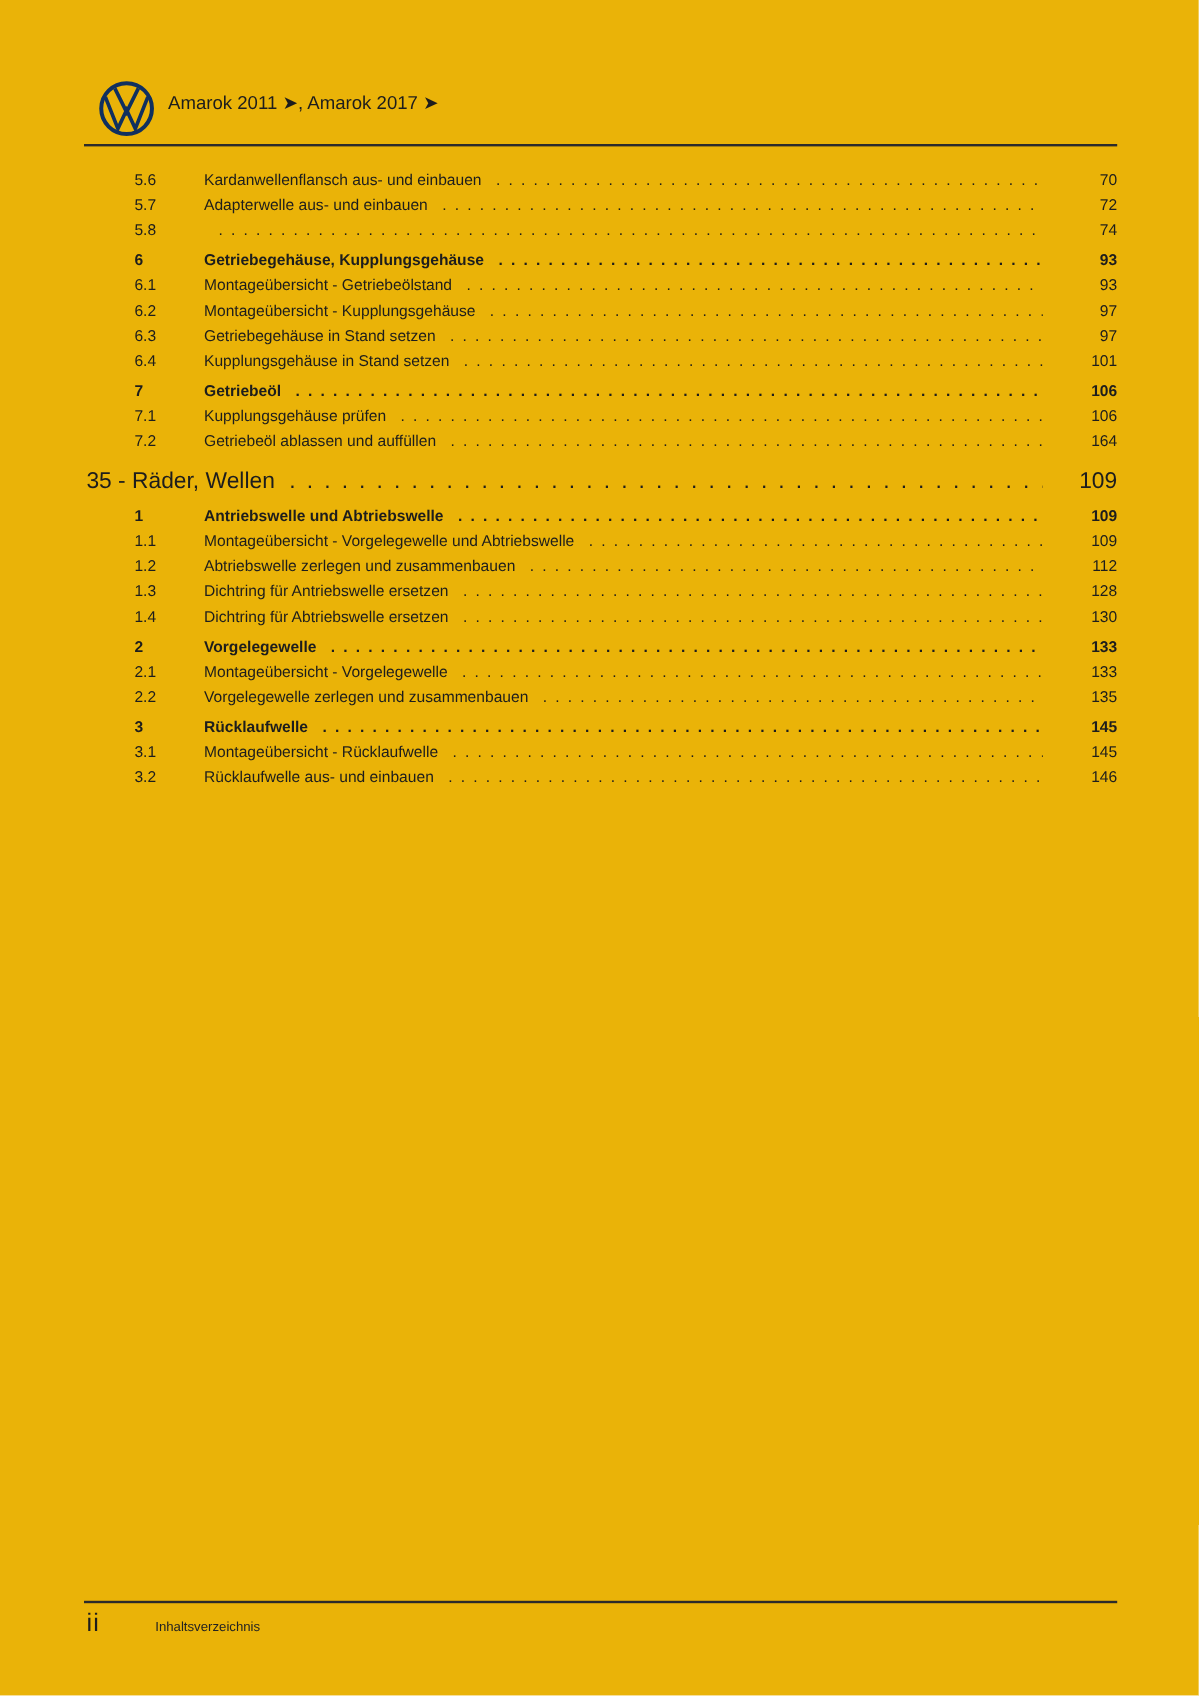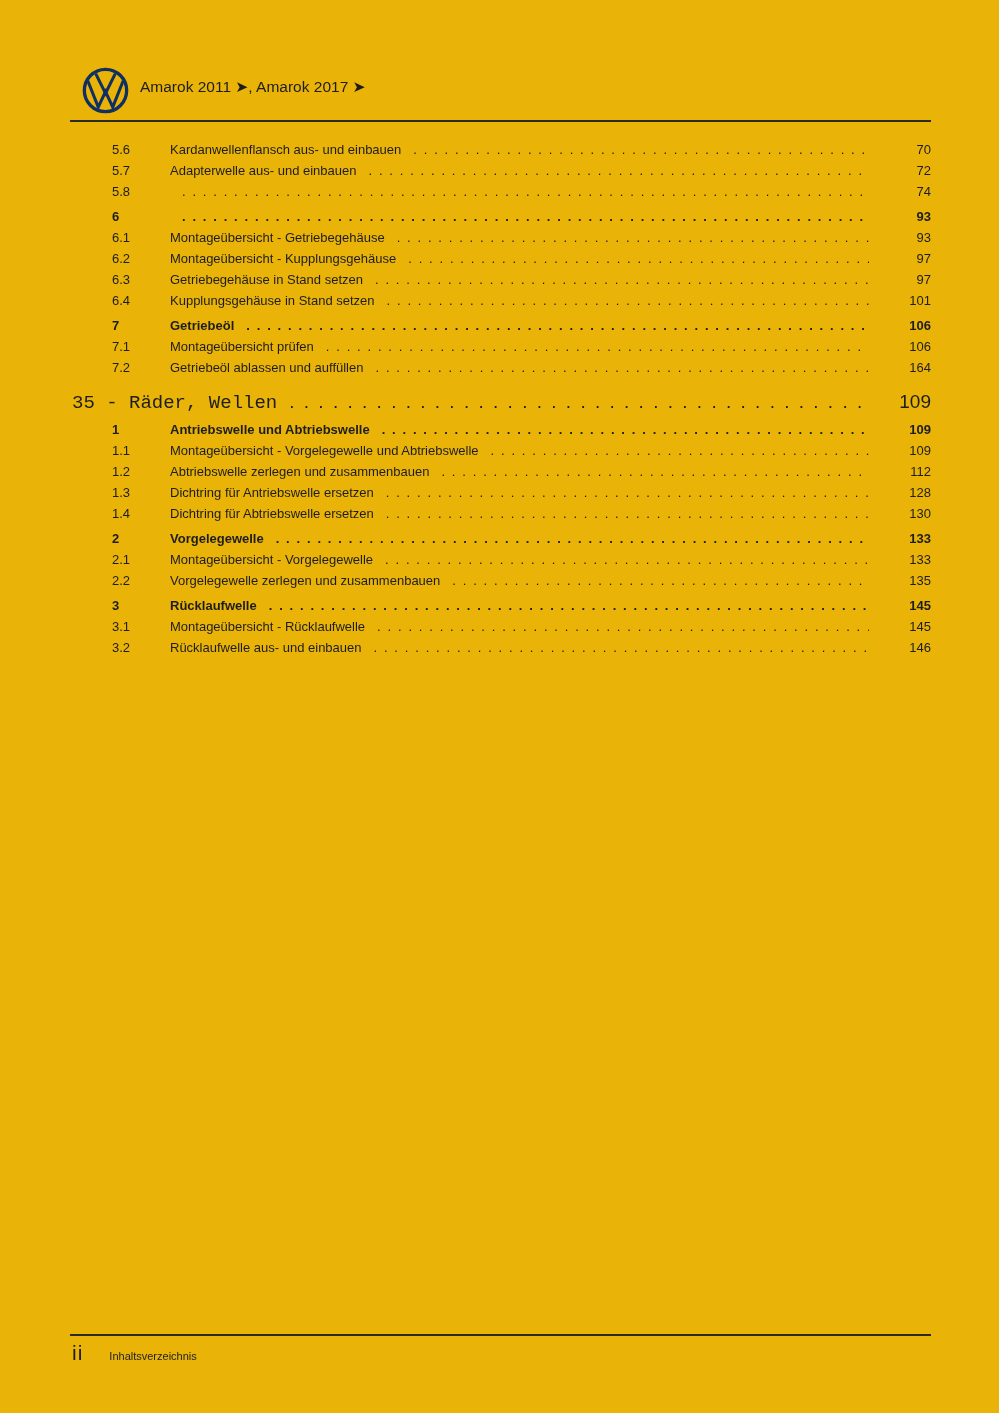--- a/index.html
+++ b/index.html
@@ -18,24 +18,24 @@
 
   #toc { position:absolute; left:70px; top:139px; width:861px; }
   .toc-row { display:flex; align-items:baseline; height:21px; line-height:21px; font-size:13px; }
   .toc-row .num   { flex:none; margin-left:42px; width:58px; }
   .toc-row .title { flex:none; white-space:nowrap; }
   .toc-row .dots  { flex:1 1 auto; overflow:hidden; white-space:nowrap; margin:0 10px 0 12px; letter-spacing:1.6px; }
   .toc-row .pg    { flex:none; width:52px; text-align:right; }
 
   .level-section { font-weight:700; margin-top:4px; }
   .level-chapter { font-size:19px; height:27px; line-height:27px; margin-top:10px; margin-bottom:4px; }
-  .level-chapter .title { margin-left:2px;font-family:Liberation Mono, monospace; }
+  .level-chapter .title { margin-left:2px; }
   .level-chapter .dots { letter-spacing:2px; }
 
-  #footer { position:absolute; left:72px; top:1341px; display:flex; align-items:baseline; }
+  #footer { position:absolute; left:72px; top:1341px; display:flex; align-items:baseline;gap:20px; }
   #footer .folio { font-size:21px; letter-spacing:1px; }
   #footer .label { font-size:11px; margin-left:26px; color:#222; }
 </style>
 </head>
 <body>
 
 <div class="page">
 
   <div id="logo" style="color: rgb(16, 48, 95);">
     <svg viewBox="0 0 48 48" width="47" height="47" aria-hidden="true">
@@ -64,26 +64,27 @@
         <span class="dots">. . . . . . . . . . . . . . . . . . . . . . . . . . . . . . . . . . . . . . . . . . . . . . . . . . . . . . . . . . . . . . . . . . . . . . . . . . . . . . . . . . . . . . . . . . . . . . . . . . . . . . . . . . . . . . . . . . . . . . . . . . . . . . . . . . . . . . . . . . . . . . . . . . . . . . . . . . . . . . . .</span>
         <span class="pg">72</span>
       </div>
       <div class="toc-row level-sub">
         <span class="num">5.8</span>
         <span class="dots">. . . . . . . . . . . . . . . . . . . . . . . . . . . . . . . . . . . . . . . . . . . . . . . . . . . . . . . . . . . . . . . . . . . . . . . . . . . . . . . . . . . . . . . . . . . . . . . . . . . . . . . . . . . . . . . . . . . . . . . . . . . . . . . . . . . . . . . . . . . . . . . . . . . . . . . . . . . . . . . .</span>
         <span class="pg">74</span>
       </div>
       <div class="toc-row level-section">
         <span class="num">6</span>
+        <span class="title">Getriebegehäuse, Kupplungsgehäuse</span>
         <span class="dots">. . . . . . . . . . . . . . . . . . . . . . . . . . . . . . . . . . . . . . . . . . . . . . . . . . . . . . . . . . . . . . . . . . . . . . . . . . . . . . . . . . . . . . . . . . . . . . . . . . . . . . . . . . . . . . . . . . . . . . . . . . . . . . . . . . . . . . . . . . . . . . . . . . . . . . . . . . . . . . . .</span>
         <span class="pg">93</span>
       </div>
       <div class="toc-row level-sub">
         <span class="num">6.1</span>
-        <span class="title">Montageübersicht - Getriebegehäuse</span>
+        <span class="title">Montageübersicht - Getriebeölstand</span>
         <span class="dots">. . . . . . . . . . . . . . . . . . . . . . . . . . . . . . . . . . . . . . . . . . . . . . . . . . . . . . . . . . . . . . . . . . . . . . . . . . . . . . . . . . . . . . . . . . . . . . . . . . . . . . . . . . . . . . . . . . . . . . . . . . . . . . . . . . . . . . . . . . . . . . . . . . . . . . . . . . . . . . . .</span>
         <span class="pg">93</span>
       </div>
       <div class="toc-row level-sub">
         <span class="num">6.2</span>
         <span class="title">Montageübersicht - Kupplungsgehäuse</span>
         <span class="dots">. . . . . . . . . . . . . . . . . . . . . . . . . . . . . . . . . . . . . . . . . . . . . . . . . . . . . . . . . . . . . . . . . . . . . . . . . . . . . . . . . . . . . . . . . . . . . . . . . . . . . . . . . . . . . . . . . . . . . . . . . . . . . . . . . . . . . . . . . . . . . . . . . . . . . . . . . . . . . . . .</span>
         <span class="pg">97</span>
       </div>
       <div class="toc-row level-sub">
@@ -99,21 +100,21 @@
         <span class="pg">101</span>
       </div>
       <div class="toc-row level-section">
         <span class="num">7</span>
         <span class="title">Getriebeöl</span>
         <span class="dots">. . . . . . . . . . . . . . . . . . . . . . . . . . . . . . . . . . . . . . . . . . . . . . . . . . . . . . . . . . . . . . . . . . . . . . . . . . . . . . . . . . . . . . . . . . . . . . . . . . . . . . . . . . . . . . . . . . . . . . . . . . . . . . . . . . . . . . . . . . . . . . . . . . . . . . . . . . . . . . . .</span>
         <span class="pg">106</span>
       </div>
       <div class="toc-row level-sub">
         <span class="num">7.1</span>
-        <span class="title">Montageübersicht prüfen</span>
+        <span class="title">Kupplungsgehäuse prüfen</span>
         <span class="dots">. . . . . . . . . . . . . . . . . . . . . . . . . . . . . . . . . . . . . . . . . . . . . . . . . . . . . . . . . . . . . . . . . . . . . . . . . . . . . . . . . . . . . . . . . . . . . . . . . . . . . . . . . . . . . . . . . . . . . . . . . . . . . . . . . . . . . . . . . . . . . . . . . . . . . . . . . . . . . . . .</span>
         <span class="pg">106</span>
       </div>
       <div class="toc-row level-sub">
         <span class="num">7.2</span>
         <span class="title">Getriebeöl ablassen und auffüllen</span>
         <span class="dots">. . . . . . . . . . . . . . . . . . . . . . . . . . . . . . . . . . . . . . . . . . . . . . . . . . . . . . . . . . . . . . . . . . . . . . . . . . . . . . . . . . . . . . . . . . . . . . . . . . . . . . . . . . . . . . . . . . . . . . . . . . . . . . . . . . . . . . . . . . . . . . . . . . . . . . . . . . . . . . . .</span>
         <span class="pg">164</span>
       </div>
       <div class="toc-row level-chapter">

